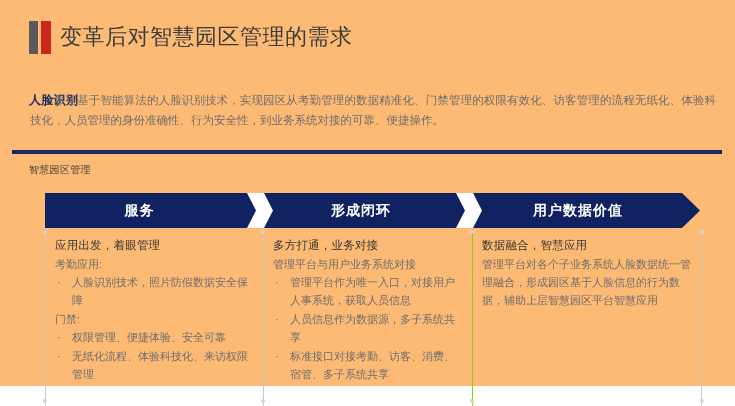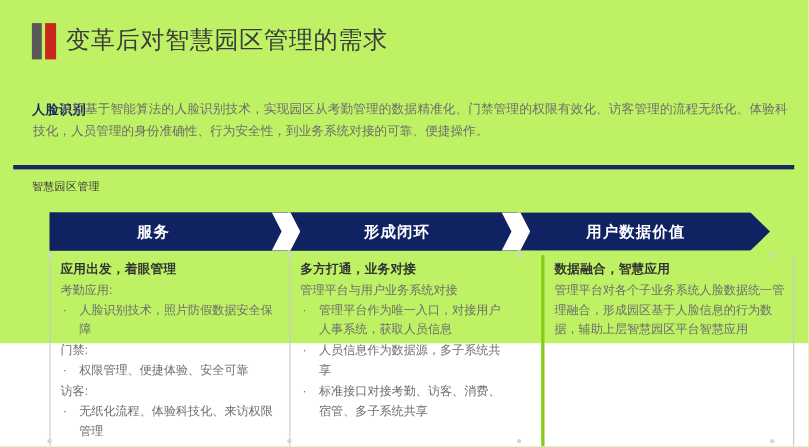--- a/index.html
+++ b/index.html
@@ -10,22 +10,22 @@
     width: 735px;
     height: 406px;
     background: #ffffff;
     font-family: "Liberation Sans", "DejaVu Sans", sans-serif;
     color: #404040;
     overflow: hidden;
   }
   .slide {
     position: relative;
     width: 735px;
-    height: 312px;
-    background: #bef264;
+    height: 386px;
+    background: #fdba74;
   }
 
   
   .title-row {
     position: absolute;
     left: 0;
     top: 10px;
     width: 735px;
     height: 42px;
   }
@@ -152,26 +152,26 @@
   }
   .col {
     position: absolute;
     top: 0;
     height: 174px;
     box-sizing: border-box;
     padding: 4px 8px 0 9px;
   }
   .col-1 { left: 45px;  width: 217px; border-left: 1px solid #c9c9c9; }
   .col-2 { left: 263px; width: 208px; border-left: 1px solid #c9c9c9; }
-  .col-3 { left: 492px; width: 230px; border-left: 3px solid #84cc16;
+  .col-3 { left: 472px; width: 230px; border-left: 1px solid #84cc16;
            border-right: 1px solid #c9c9c9; }
 
   .col-title {
     font-size: 11.5px;
-    font-weight: bold;
+    font-weight: normal;
     color: #333333;
     line-height: 18px;
     margin-bottom: 1px;
     letter-spacing: 0.2px;
   }
   .col-sub {
     font-size: 11px;
     color: #6d6d6d;
     line-height: 18px;
   }
@@ -251,21 +251,20 @@
       <div class="col-sub">考勤应用:</div>
       <ul class="bullets">
         <li><span class="dot">·</span><span>人脸识别技术，照片防假数据安全保障</span></li>
       </ul>
 
       <div class="col-sub">门禁:</div>
       <ul class="bullets">
         <li><span class="dot">·</span><span>权限管理、便捷体验、安全可靠</span></li>
       </ul>
 
-      <div class="col-sub">访客:</div>
       <ul class="bullets">
         <li><span class="dot">·</span><span>无纸化流程、体验科技化、来访权限管理</span></li>
       </ul>
     </div>
 
     <div class="col col-2">
       <div class="col-title">多方打通，业务对接</div>
       <div class="col-sub">管理平台与用户业务系统对接</div>
       <ul class="bullets">
         <li><span class="dot">·</span><span>管理平台作为唯一入口，对接用户人事系统，获取人员信息</span></li>

